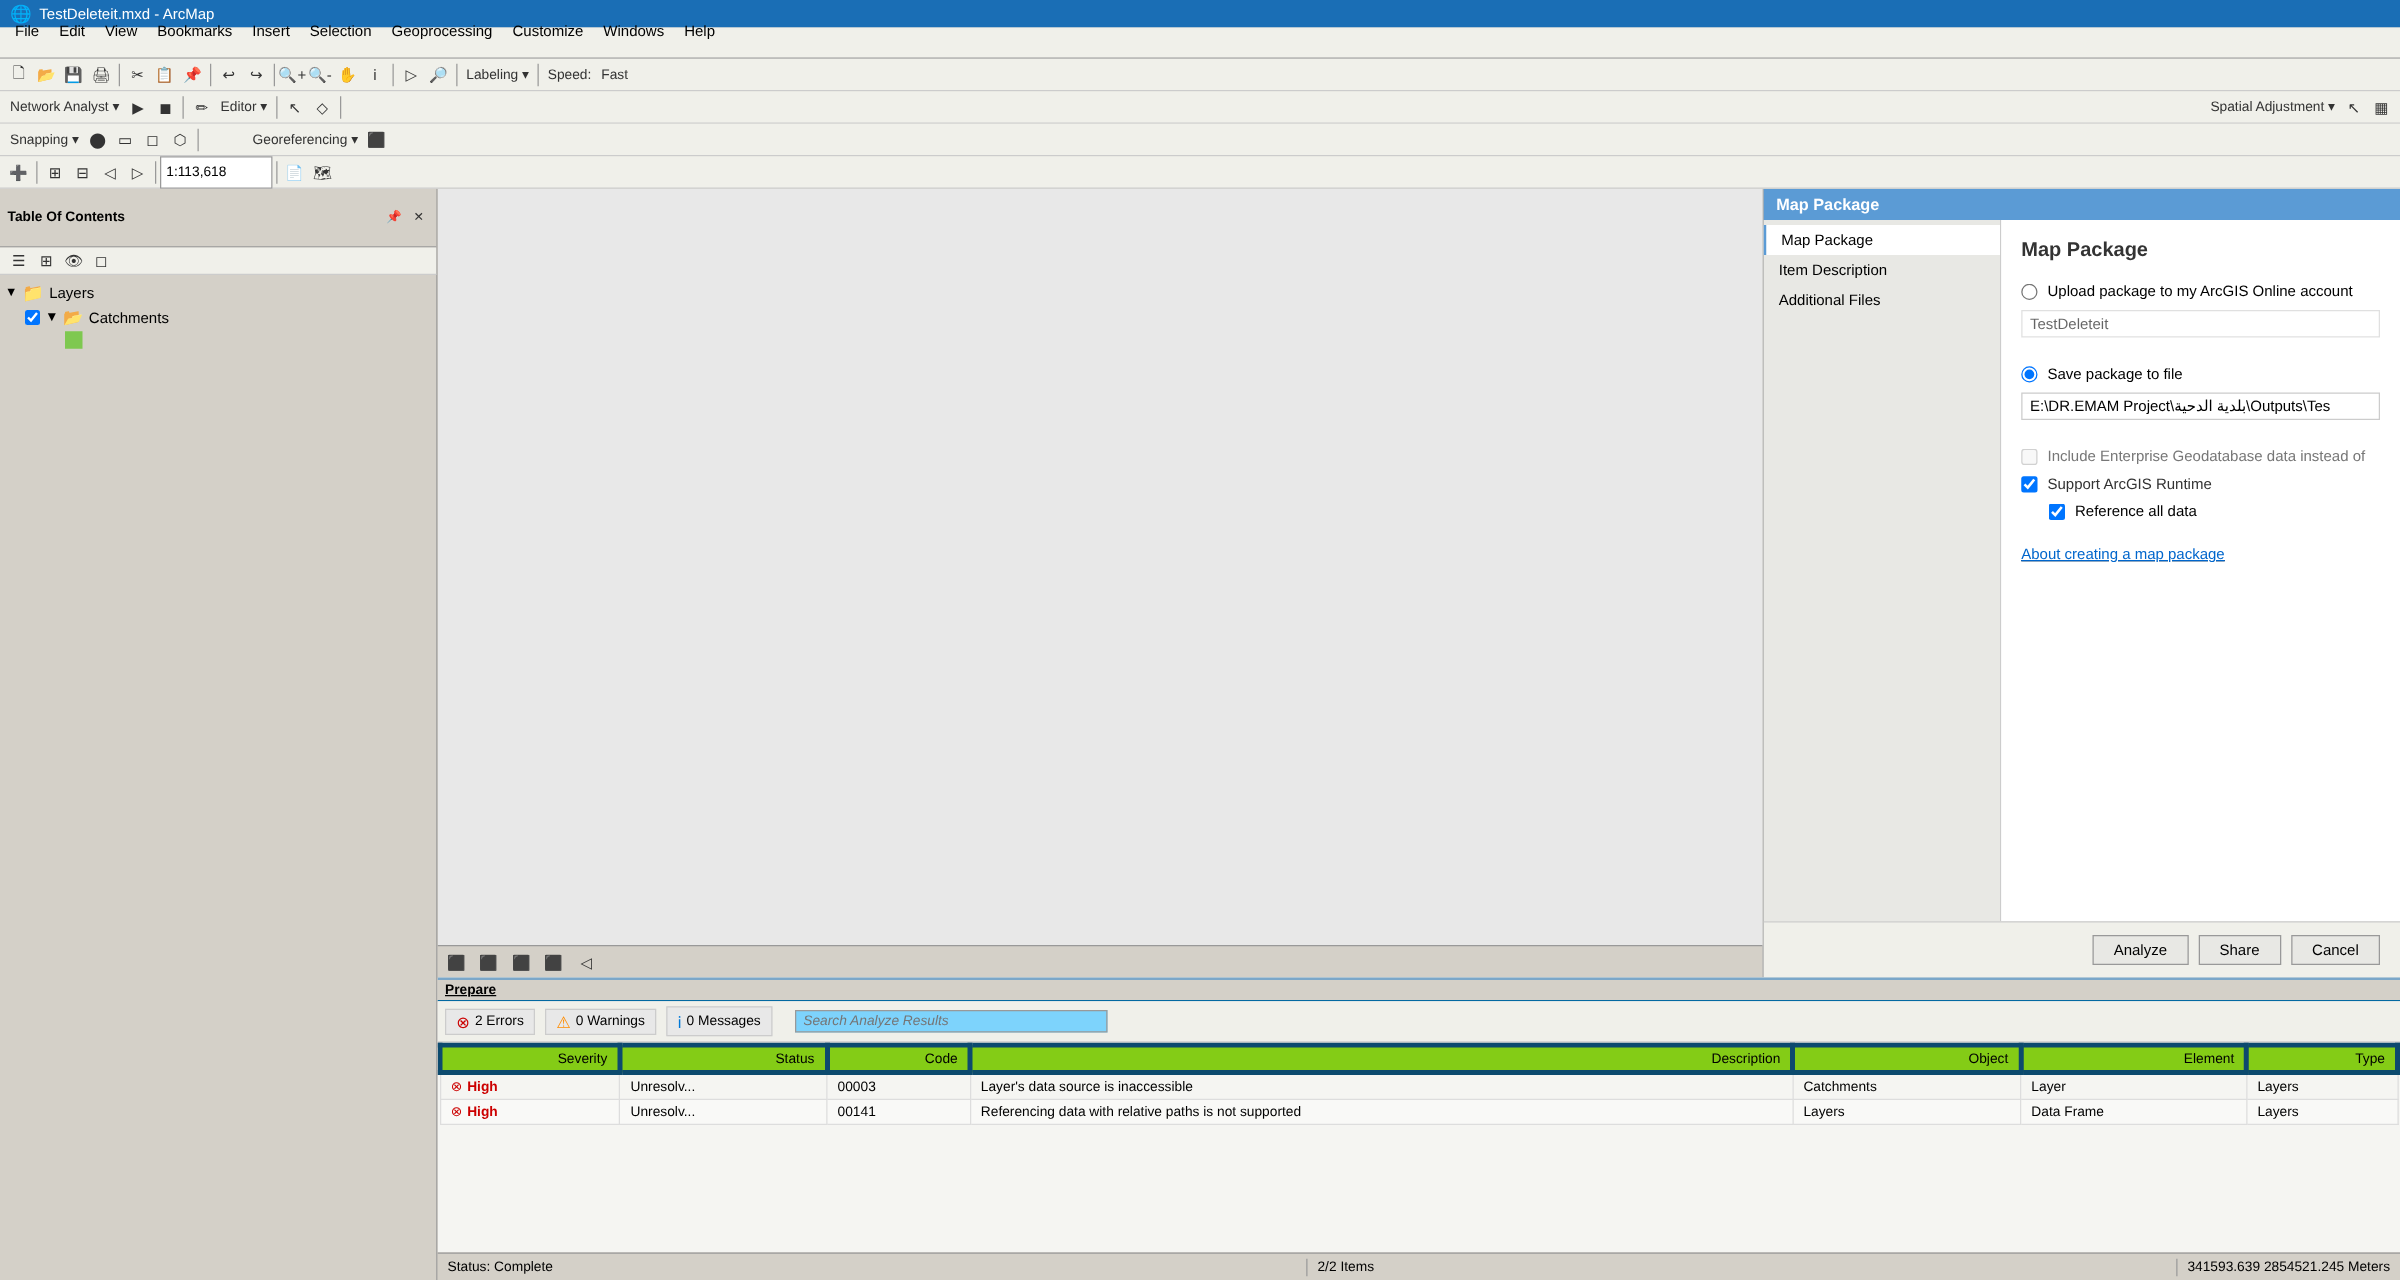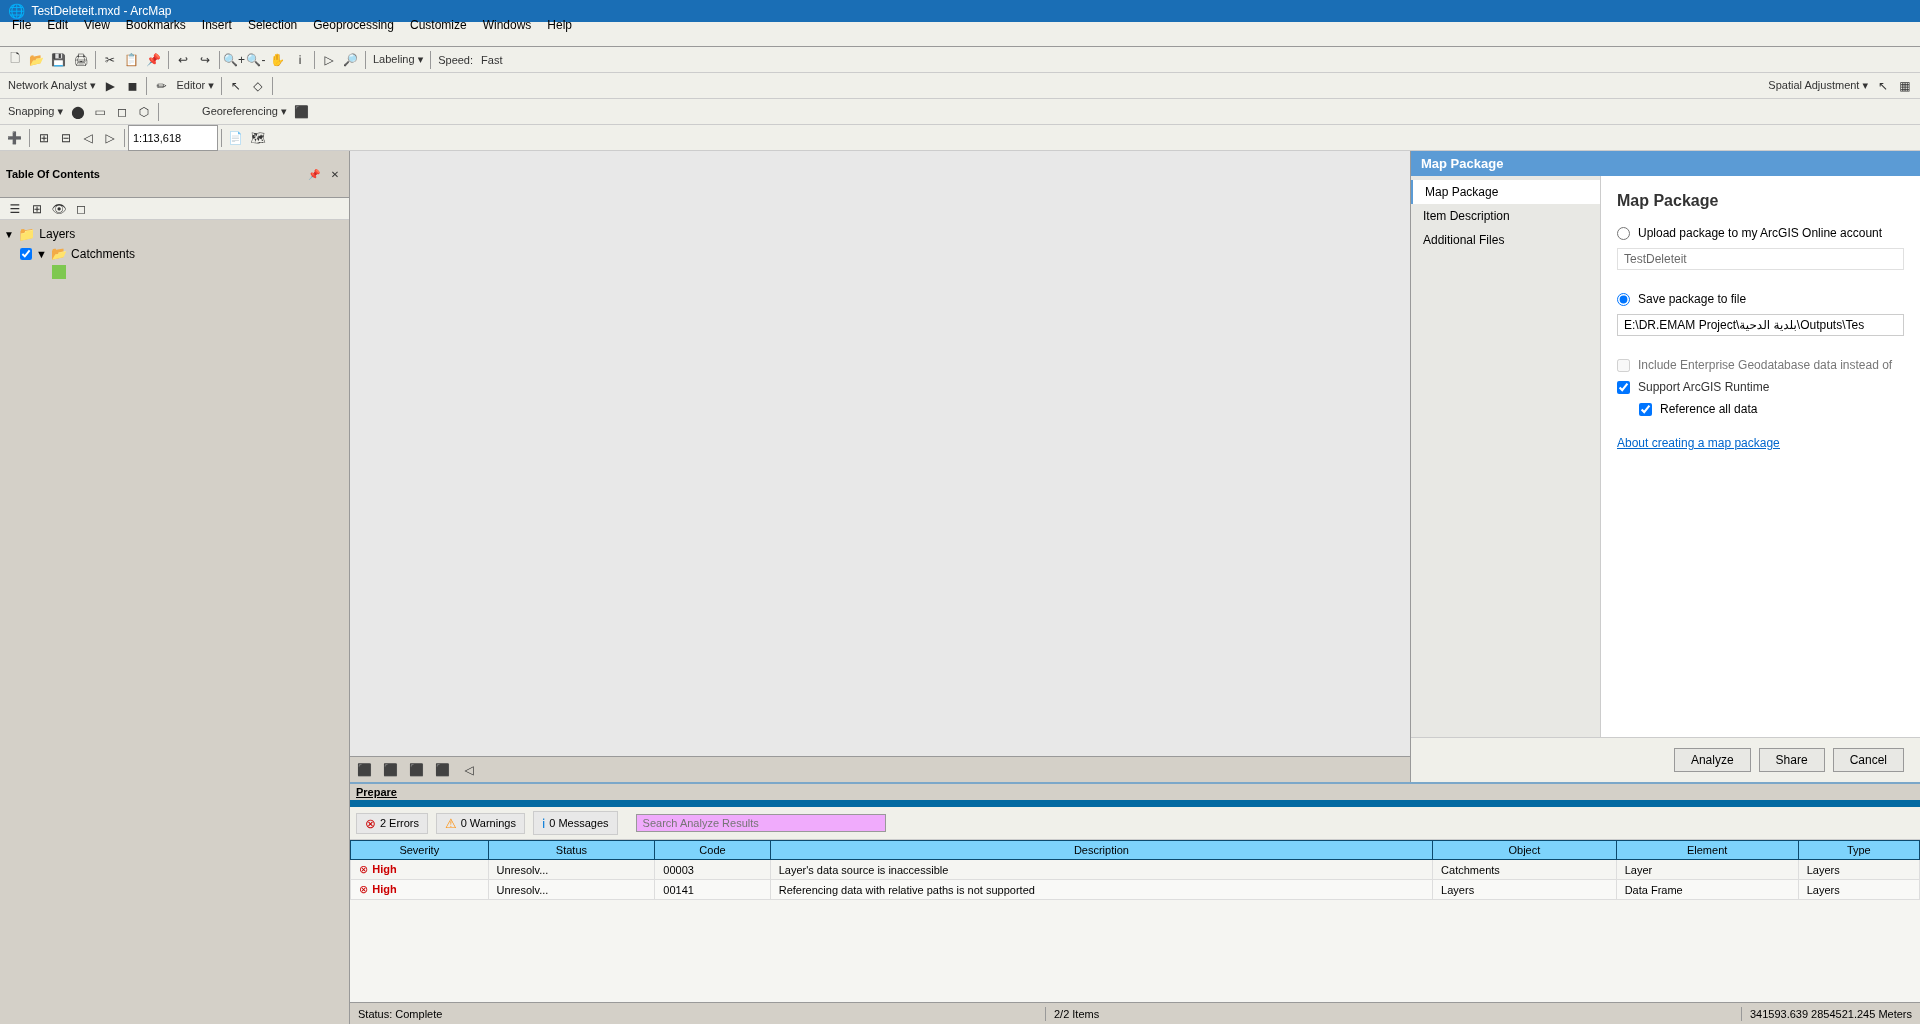--- a/index.html
+++ b/index.html
@@ -87,21 +87,21 @@
       border-top: 2px solid #7ba7c9;
       background: #f5f5f2;
       display: flex;
       flex-direction: column;
     }
     #prepare-header {
       background: #d4d0c8;
       padding: 2px 6px;
       font-size: 11px;
       font-weight: bold;
-      border-bottom: 7px solid #0369a1;
+      border-bottom: 1px solid #0369a1;
       text-decoration: underline;
     }
     #error-toolbar {
       display: flex;
       align-items: center;
       padding: 4px 6px;
       background: #f0f0ea;
       border-bottom: 1px solid #ccc;
       gap: 8px;
     }
@@ -130,24 +130,24 @@
     #results-table {
       flex: 1;
       overflow: auto;
     }
     #results-table table {
       width: 100%;
       border-collapse: collapse;
       font-size: 11px;
     }
     #results-table th {
-      background: #7dd3fc;
-      border: 1px solid #0c4a6e;
+      background: #84cc16;
+      border: 4px solid #0c4a6e;
       padding: 3px 8px;
-      text-align: center;
+      text-align: right;
       font-weight: normal;
     }
     #results-table td {
       border: 1px solid #ddd;
       padding: 3px 8px;
     }
     #results-table tr:nth-child(even) { background: #f9f9f7; }
     .severity-high { color: #cc0000; font-weight: bold; }
     .row-error-icon { color: #cc0000; margin-right: 4px; }
 
@@ -529,21 +529,21 @@
             <span>2 Errors</span>
           </div>
           <div class="error-btn">
             <span class="warning-icon">⚠</span>
             <span>0 Warnings</span>
           </div>
           <div class="error-btn">
             <span class="info-icon">ℹ</span>
             <span>0 Messages</span>
           </div>
-          <input type="text" id="search-analyze" style="margin-left: 10px; padding: 2px 6px; width: 250px; border: 1px solid rgb(153, 153, 153); background: #f0abfc; font-size: 11px; color: rgb(102, 102, 102);" placeholder="Search Analyze Results">
+          <input type="text" id="search-analyze" style="margin-left: 10px; padding: 2px 6px; width: 250px; border: 1px solid rgb(153, 153, 153); background: #7dd3fc; font-size: 11px; color: rgb(102, 102, 102); font-style: italic;" placeholder="Search Analyze Results">
         </div>
         <div id="results-table">
           <table>
             <thead>
               <tr>
                 <th>Severity</th>
                 <th>Status</th>
                 <th>Code</th>
                 <th>Description</th>
                 <th>Object</th>

